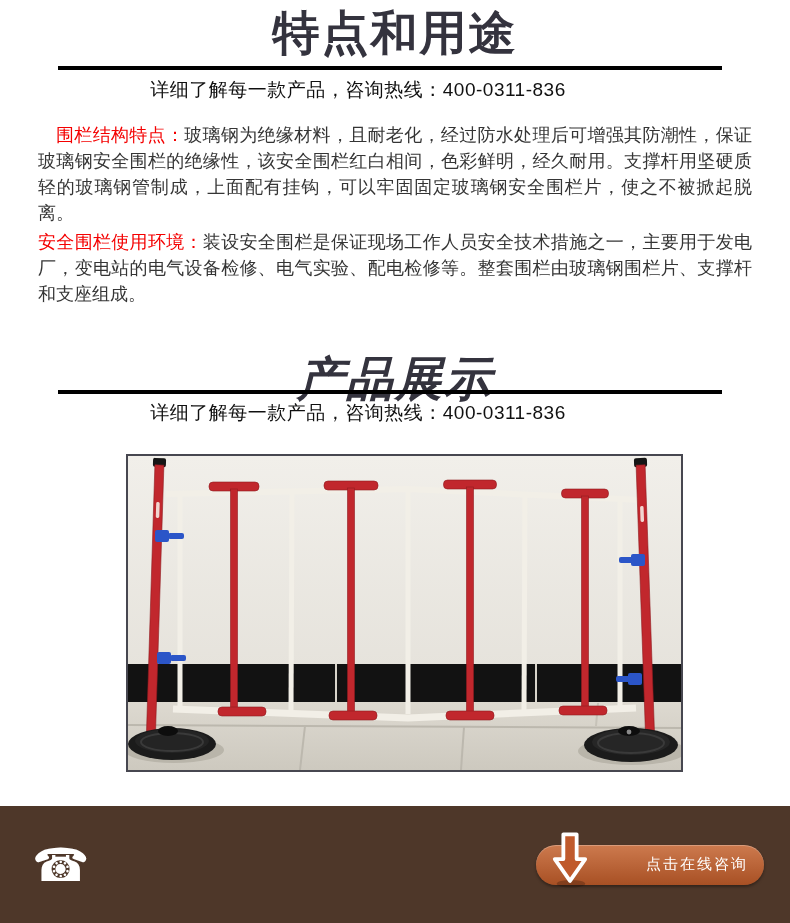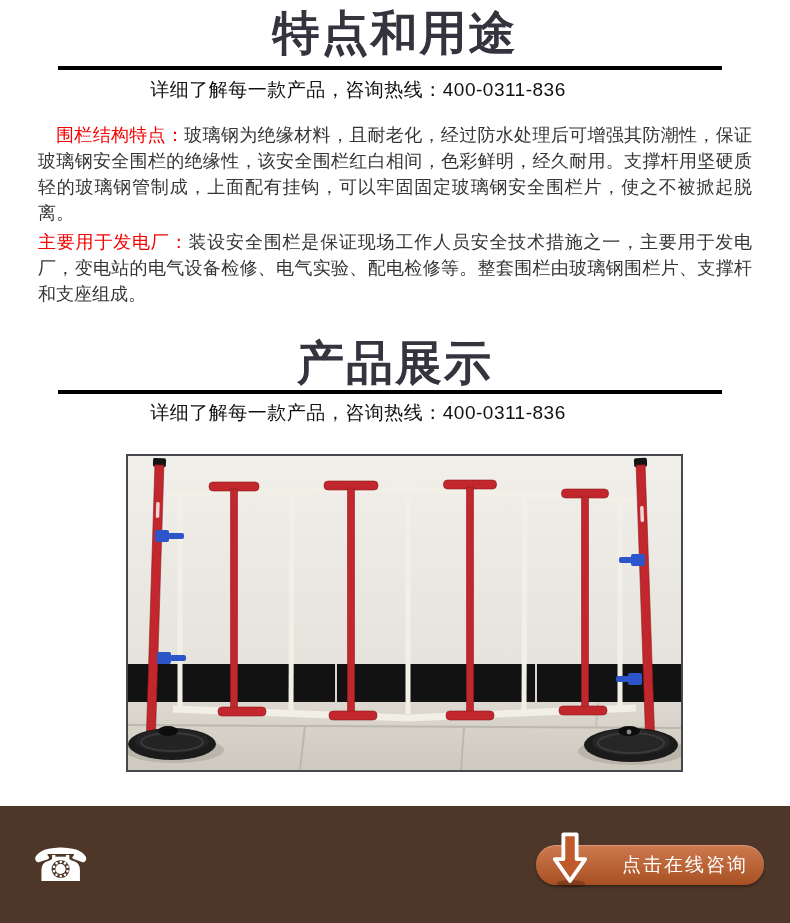--- a/index.html
+++ b/index.html
@@ -4,21 +4,21 @@
 <style>
   html,body{margin:0;padding:0;background:#fff;}
   .page{position:relative;width:790px;height:923px;background:#fff;overflow:hidden;
         font-family:"Liberation Sans","DejaVu Sans",sans-serif;}
 
   
   .sec-title{position:absolute;left:0;width:790px;text-align:center;
              font-family:"DejaVu Sans","Liberation Sans",sans-serif;
              font-weight:700;font-size:47px;letter-spacing:2px;color:var(--title-color);}
   #features-title{top:2px;}
-  #display-title{top:332px;}
+  #display-title{top:348px;font-style:italic;}
   .rule{position:absolute;left:58px;width:664px;height:4px;background:#000;}
   #rule-1{top:66px;}
   #rule-2{top:390px;}
   .sub{position:absolute;left:0;width:716px;text-align:center;
        font-size:19px;color:#101010;letter-spacing:0.5px;}
   #features-subtitle{top:77px;}
   #display-subtitle{top:400px;}
 
   
   .paras{position:absolute;top:122px;left:38px;width:714px;
@@ -38,39 +38,39 @@
   .tel-icon{font-family:"DejaVu Sans",sans-serif;font-size:46px;line-height:1;
             color:#fff;margin-left:32px;}
   .hotline{font-size:41px;font-weight:700;color:#fff;margin-left:12px;letter-spacing:1px;
            white-space:nowrap;}
   .consult-btn{position:relative;margin-left:auto;margin-right:26px;width:212px;height:40px;
                border:0;border-radius:21px;
                background:linear-gradient(180deg,var(--btn-top),var(--btn-bottom));
                box-shadow:inset 0 1px 0 rgba(255,255,255,.25),0 2px 3px rgba(0,0,0,.35);
                display:flex;align-items:center;justify-content:flex-end;
                padding:0 16px 0 0;cursor:pointer;}
-  .btn-label{color:#fff;font-size:19px;letter-spacing:2px;white-space:nowrap;
+  .btn-label{color:#fff;font-size:15px;letter-spacing:2px;white-space:nowrap;
              font-family:Liberation Sans, sans-serif;}
   .btn-arrow{position:absolute;left:15px;top:-15px;width:38px;height:60px;}
 
   .fr{fill:var(--fence-red);}
   .cb{fill:var(--clip-blue);}
 </style>
 </head>
 <body>
 
 <div class="page">
 
   <div class="sec-title" id="features-title">特点和用途</div>
   <div class="rule" id="rule-1"></div>
   <div class="sub" id="features-subtitle">详细了解每一款产品，咨询热线：400-0311-836</div>
 
   <div class="paras">
     <p id="para-structure"><span class="lbl">围栏结构特点：</span><span>玻璃钢为绝缘材料，且耐老化，经过防水处理后可增强其防潮性，保证玻璃钢安全围栏的绝缘性，该安全围栏红白相间，色彩鲜明，经久耐用。支撑杆用坚硬质轻的玻璃钢管制成，上面配有挂钩，可以牢固固定玻璃钢安全围栏片，使之不被掀起脱离。</span></p>
-    <p id="para-environment"><span class="lbl">主要用于发电厂：</span><span>装设安全围栏是保证现场工作人员安全技术措施之一，主要用于发电厂，变电站的电气设备检修、电气实验、配电检修等。整套围栏由玻璃钢围栏片、支撑杆和支座组成。</span></p>
+    <p id="para-environment"><span class="lbl">安全围栏使用环境：</span><span>装设安全围栏是保证现场工作人员安全技术措施之一，主要用于发电厂，变电站的电气设备检修、电气实验、配电检修等。整套围栏由玻璃钢围栏片、支撑杆和支座组成。</span></p>
   </div>
 
   <div class="sec-title" id="display-title">产品展示</div>
   <div class="rule" id="rule-2"></div>
   <div class="sub" id="display-subtitle">详细了解每一款产品，咨询热线：400-0311-836</div>
 
   <div class="photo">
     <svg viewBox="0 0 553 314" width="553" height="314">
       <defs>
         <linearGradient id="wallg" x1="0" y1="0" x2="0" y2="1">

